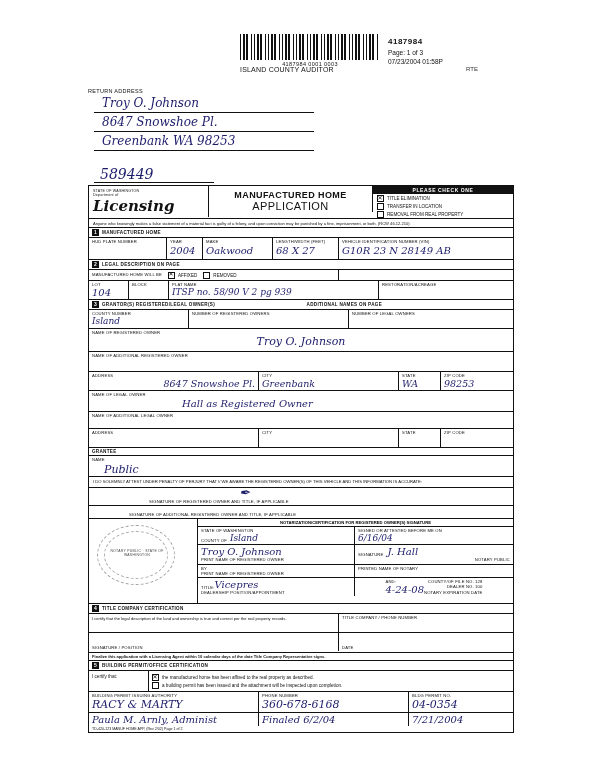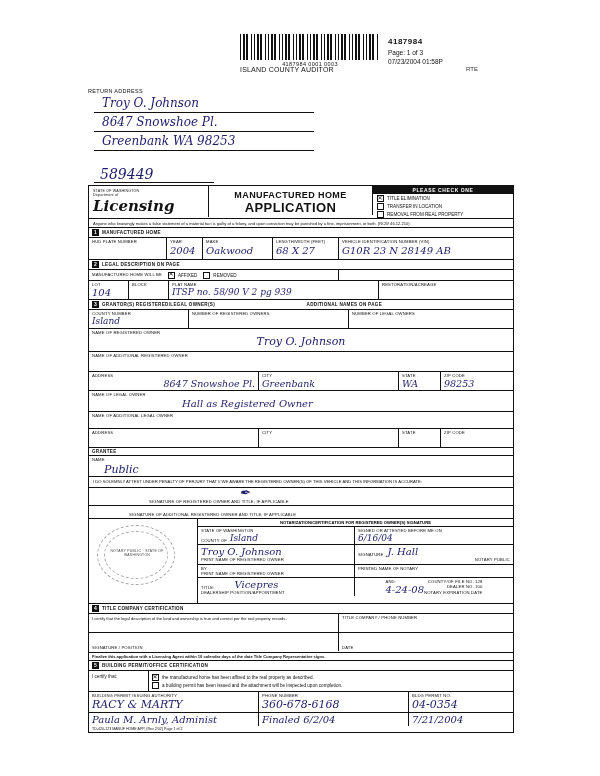--- a/index.html
+++ b/index.html
@@ -40,21 +40,21 @@
   .v{font-size:10px;}
   .bdr-r{border-right:1px solid #111;}
 
   
   .hdr{display:flex;align-items:flex-start;border-bottom:1.2px solid #111;}
   .hdr-left{width:120px;border-right:1px solid #111;padding:3px 4px;box-sizing:border-box;}
   .state-txt{font-size:3.6px;color:#111;line-height:1.2;letter-spacing:.2px;}
   .lic{font-family:"DejaVu Serif",serif;font-style:italic;font-weight:bold;font-size:15px;color:#111;line-height:1;margin-top:1px;}
   .hdr-mid{flex:1;border-right:1px solid #111;text-align:center;padding:4px 2px 0;box-sizing:border-box;}
   .hdr-mid .t1{font-size:9px;font-weight:bold;letter-spacing:.4px;color:#111;}
-  .hdr-mid .t2{font-size:13px;font-weight:bold;letter-spacing:.4px;color:#111;}
+  .hdr-mid .t2{font-size:11px;font-weight:normal;letter-spacing:.4px;color:#111;}
   .hdr-right{width:140px;box-sizing:border-box;}
   .pcobar{background:#111;color:#fff;font-size:5px;text-align:center;letter-spacing:.6px;padding:1px 0;font-weight:bold;}
   .chk{display:flex;align-items:center;gap:3px;font-size:4.6px;color:#111;padding:0 0 0 4px;margin-top:1px;}
   .box{width:5px;height:5px;border:.8px solid #111;display:inline-block;position:relative;flex:none;}
   .box.x::after{content:"✕";position:absolute;left:-0.5px;top:-2.2px;font-size:6px;color:#111;}
   .warn{font-size:4.1px;color:#111;padding:1.5px 4px;line-height:1.3;border-bottom:1px solid #111;}
 
   .secnum{display:inline-block;background:#111;color:#fff;font-size:5px;width:7px;height:7px;line-height:7px;text-align:center;font-weight:bold;margin-right:3px;vertical-align:middle;}
   .sechead{font-size:4.6px;font-weight:bold;letter-spacing:.3px;color:#111;padding:1px 3px;border-bottom:1px solid #111;}
   .seal{position:absolute;left:8px;top:6px;width:76px;height:58px;border:1px dashed #555;border-radius:50%;opacity:.55;}
@@ -345,21 +345,21 @@
                 <div class="lab">PRINT NAME OF REGISTERED OWNER</div>
               </div>
               <div style="flex:1;padding:1px 3px">
                 <div class="lab">PRINTED NAME OF NOTARY</div>
                 <div class="hw"></div>
               </div>
             </div>
 
             <div style="display:flex">
               <div style="width:150px;border-right:1px solid #111;padding:1px 3px">
-                <div style="display:flex;align-items:flex-end;gap:20px">
+                <div style="display:flex;align-items:flex-end;gap:0">
                   <span class="lab">Title:</span>
                   <span class="hw" style="font-size:10px">Vicepres</span>
                 </div>
                 <div class="lab">DEALERSHIP POSITION/APPOINTMENT</div>
               </div>
               <div style="flex:1;padding:1px 3px;display:flex;justify-content:center">
                 <div>
                   <div class="lab">AND:</div>
                   <div class="hw" style="font-size:10px">4-24-08</div>
                 </div>

